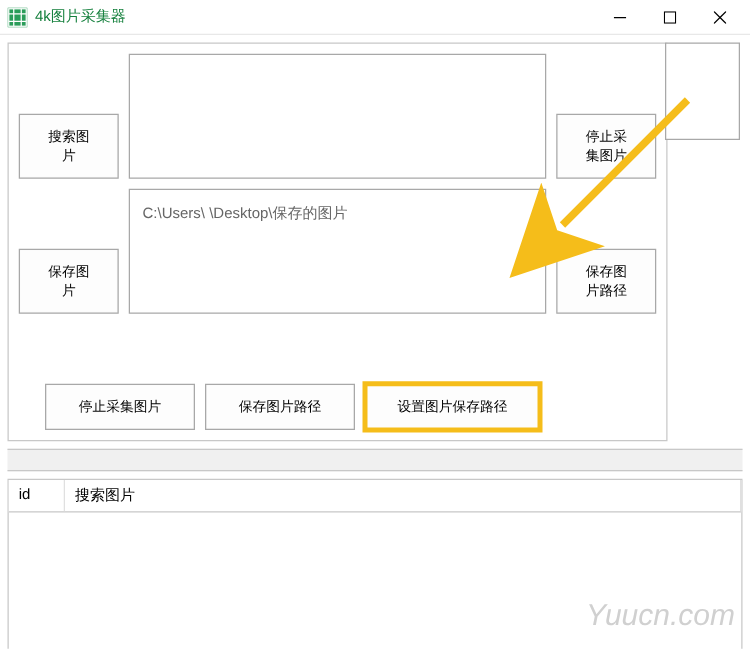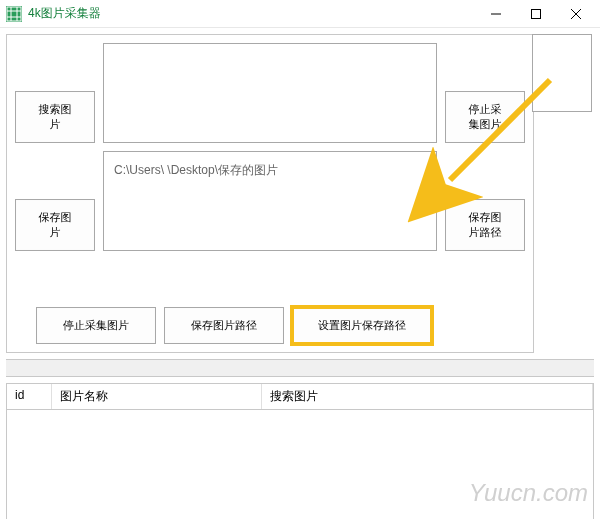--- a/index.html
+++ b/index.html
@@ -208,21 +208,20 @@
   </div>
 </div>
 
 <div class="side-box"></div>
 
 <div class="band"></div>
 
 <div class="table-area">
   <div class="thead">
     <div class="th th-id">id</div>
-    <div class="th th-name">图片名称</div>
     <div class="th th-url">搜索图片</div>
   </div>
   <div class="tbody"></div>
 </div>
 
 <div class="watermark">Yuucn.com</div>
 
 <svg class="arrow" width="600" height="519">
   <defs>
     <marker id="ah" markerWidth="12" markerHeight="12" refX="2" refY="6" orient="auto">

